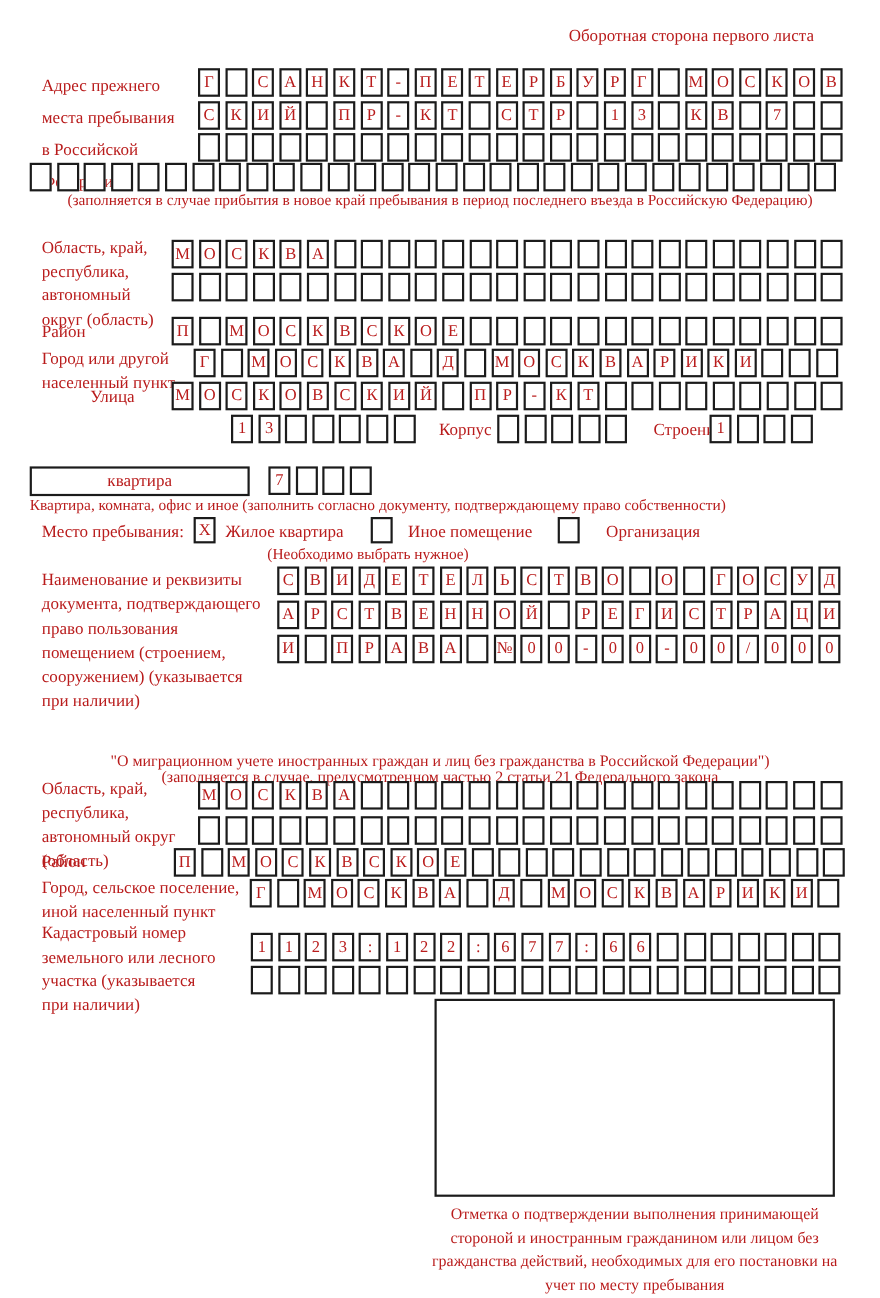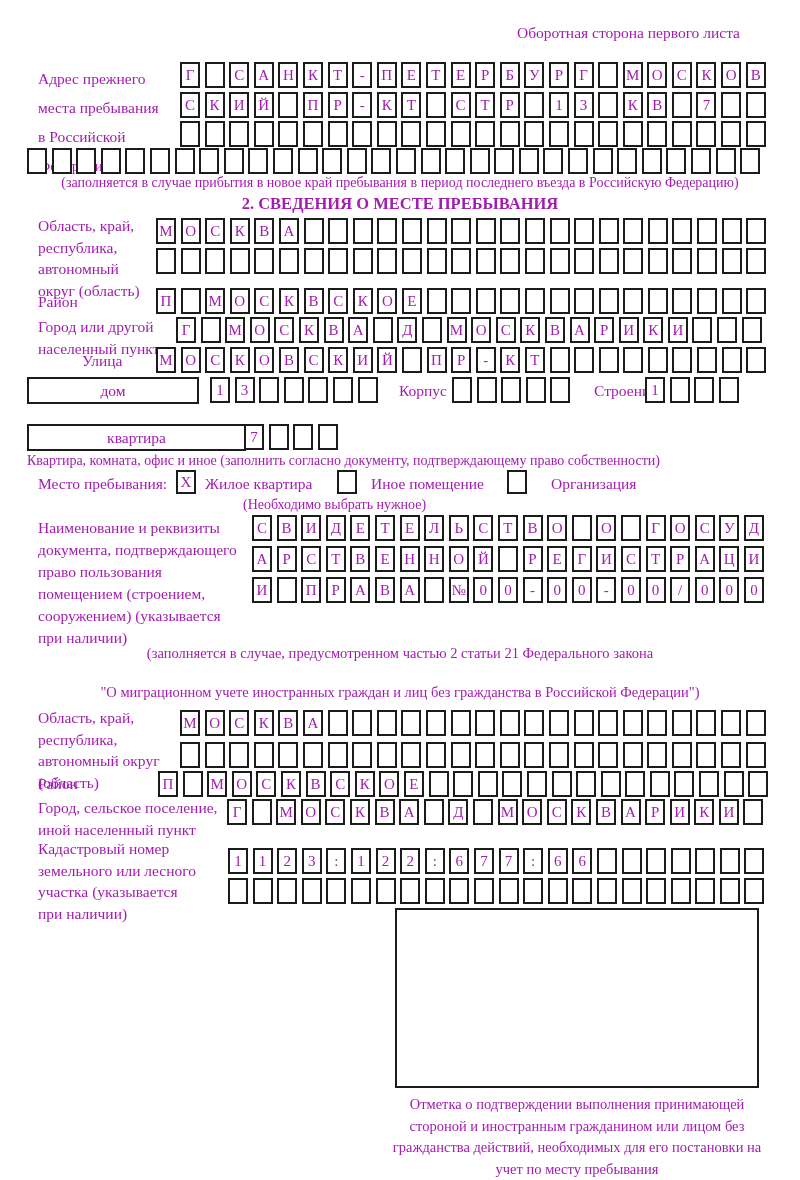--- a/index.html
+++ b/index.html
@@ -1,18 +1,18 @@
 <!DOCTYPE html>
 <html><head>
 <meta charset="utf-8">
 <style>
   html,body { margin:0; padding:0; background:#fff; }
   .page {
     position:relative; width:800px; height:1180px; background:#ffffff;
-    font-family:"Liberation Serif", serif; color:#a21caf; overflow:hidden;
+    font-family:"Liberation Serif", serif; color:#b91c1c; overflow:hidden;
   }
   .abs { position:absolute; }
   .boxrow { position:absolute; display:flex; gap:4.6px; }
   .cell {
     flex:0 0 20px; width:20px; height:26px; box-sizing:border-box;
     border:2px solid #1b1b1b; display:flex; align-items:center; justify-content:center;
     font-size:15px; line-height:1; background:#fff;
   }
   .widebox {
     position:absolute; height:27px; box-sizing:border-box; border:2px solid #1b1b1b;
@@ -141,21 +141,20 @@
       <span class="cell"></span>
       <span class="cell"></span>
       <span class="cell"></span>
       <span class="cell"></span>
       <span class="cell"></span>
       <span class="cell"></span>
       <span class="cell"></span>
     </div>
   <div class="note center" style="left:0; top:174px; width:100%;">(заполняется в случае прибытия в новое край пребывания в период последнего въезда в Российскую Федерацию)</div>
 
-  <div class="title" style="top:194px; font-size:16.5px;">2. СВЕДЕНИЯ О МЕСТЕ ПРЕБЫВАНИЯ</div>
 
   <div class="label" style="left:38px; top:215px; width:110px;">Область, край, республика, автономный округ (область)</div>
   <div class="boxrow" style="left:156px; top:218px;">
       <span class="cell">М</span>
       <span class="cell">О</span>
       <span class="cell">С</span>
       <span class="cell">К</span>
       <span class="cell">В</span>
       <span class="cell">А</span>
       <span class="cell"></span>
@@ -285,21 +284,20 @@
       <span class="cell"></span>
       <span class="cell"></span>
       <span class="cell"></span>
       <span class="cell"></span>
       <span class="cell"></span>
       <span class="cell"></span>
       <span class="cell"></span>
       <span class="cell"></span>
     </div>
 
-  <div class="widebox" style="left:27px; top:377px; width:172px;">дом</div>
   <div class="boxrow" style="left:210px; top:377px;">
       <span class="cell">1</span>
       <span class="cell">3</span>
       <span class="cell"></span>
       <span class="cell"></span>
       <span class="cell"></span>
       <span class="cell"></span>
       <span class="cell"></span>
     </div>
   <div class="label" style="left:399px; top:380px;">Корпус</div>
@@ -311,21 +309,21 @@
       <span class="cell"></span>
     </div>
   <div class="label" style="left:574px; top:380px;margin-left:20px;">Строение</div>
   <div class="boxrow" style="left:645px; top:377px;">
       <span class="cell">1</span>
       <span class="cell"></span>
       <span class="cell"></span>
       <span class="cell"></span>
     </div>
 
-  <div class="widebox" style="left:27px; top:424px; width:219px;">квартира</div>
+  <div class="widebox" style="left:27px; top:424px; width:200px;">квартира</div>
   <div class="boxrow" style="left:244px; top:424px;">
       <span class="cell">7</span>
       <span class="cell"></span>
       <span class="cell"></span>
       <span class="cell"></span>
     </div>
   <div class="note" style="left:27px; top:452px; width:740px;">Квартира, комната, офис и иное (заполнить согласно документу, подтверждающему право собственности)</div>
 
   <div class="label" style="left:38px; top:473px;">Место пребывания:</div>
   <div class="checkbox" style="left:176px; top:470px;">X</div>
@@ -400,21 +398,21 @@
       <span class="cell">0</span>
       <span class="cell">-</span>
       <span class="cell">0</span>
       <span class="cell">0</span>
       <span class="cell">/</span>
       <span class="cell">0</span>
       <span class="cell">0</span>
       <span class="cell">0</span>
     </div>
 
-  <div class="note center" style="left:0; top:644px; width:100%; font-size:14.5px;">(заполняется в случае, предусмотренном частью 2 статьи 21 Федерального закона</div>
+  <div class="note center" style="left:0; top:698px; width:100%; font-size:14.5px;">(заполняется в случае, предусмотренном частью 2 статьи 21 Федерального закона</div>
   <div class="note center" style="left:0; top:683px; width:100%; font-size:14.5px;">"О миграционном учете иностранных граждан и лиц без гражданства в Российской Федерации")</div>
 
   <div class="label" style="left:38px; top:707px; width:140px;">Область, край, республика, автономный округ (область)</div>
   <div class="boxrow" style="left:180px; top:710px;">
       <span class="cell">М</span>
       <span class="cell">О</span>
       <span class="cell">С</span>
       <span class="cell">К</span>
       <span class="cell">В</span>
       <span class="cell">А</span>

